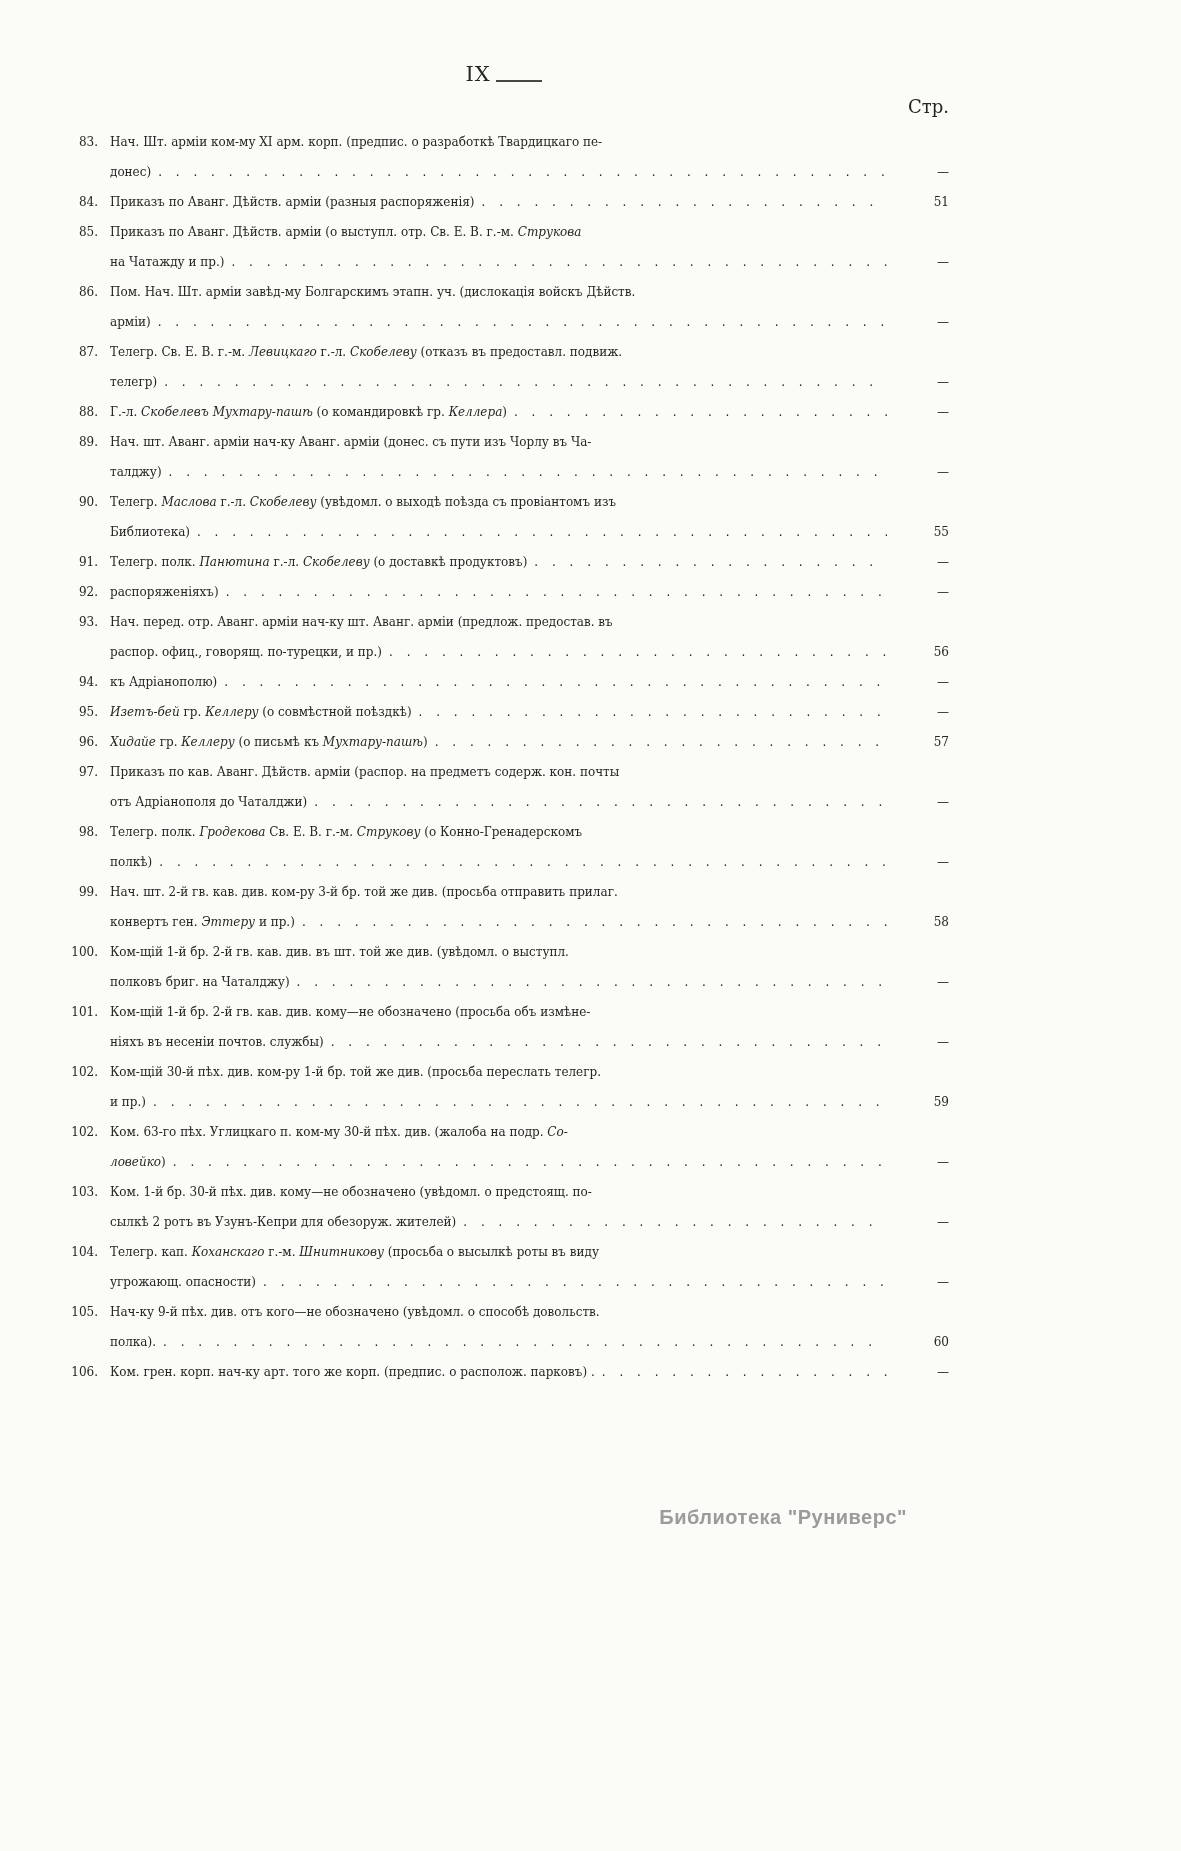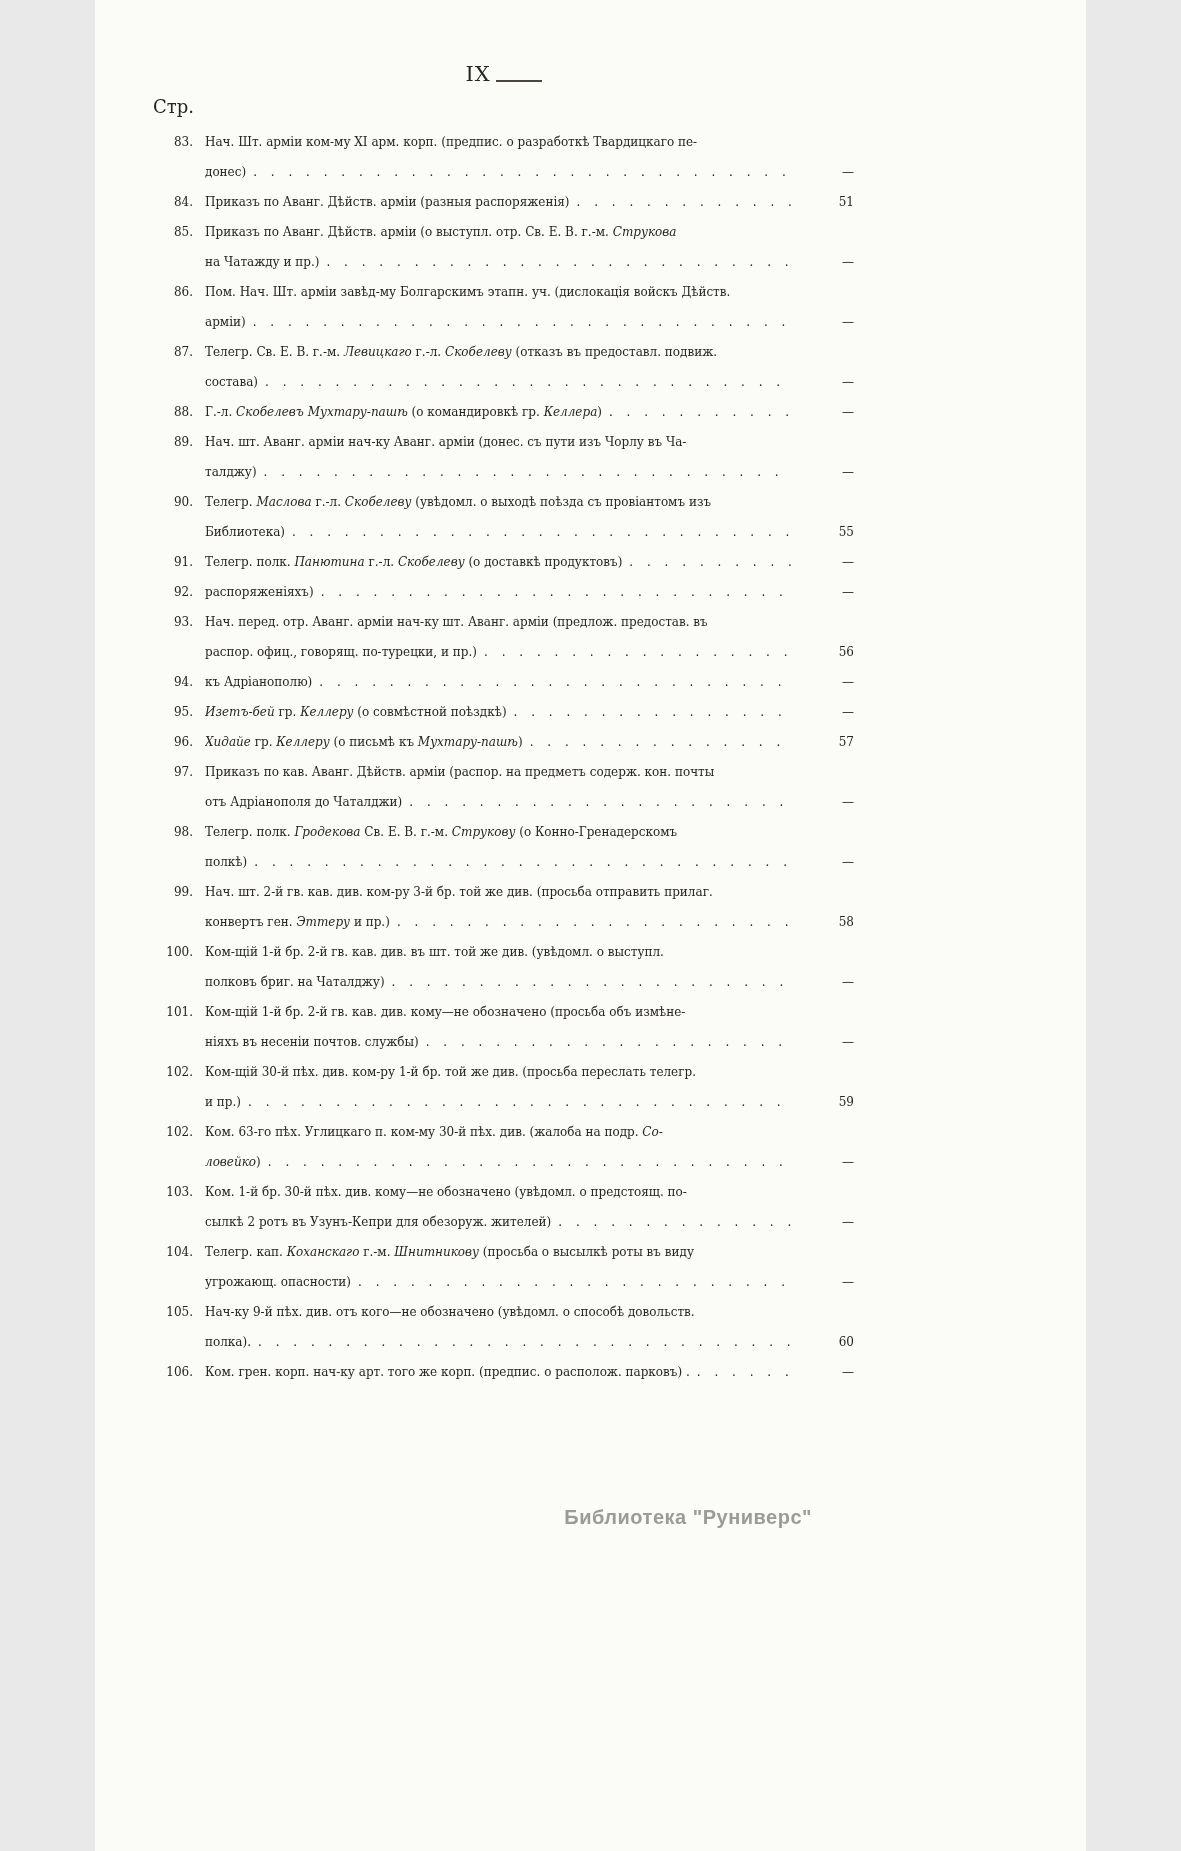--- a/index.html
+++ b/index.html
@@ -1,19 +1,19 @@
 <!DOCTYPE html>
 <html><head>
 <meta charset="utf-8">
 <style>
   * { box-sizing: border-box; }
   html, body { margin: 0; padding: 0; background: #e9e9e9; }
   .page {
     position: relative;
-    width: 991px;
+    width: 1181px;
     height: 1851px;
     margin: 0 auto;
     background: #fbfbf8;
     font-family: "DejaVu Serif", serif;
     color: #272522;
     overflow: hidden;
   }
   .content { padding: 62px 232px 0 58px; }
   .page-head {
     text-align: center;
@@ -24,20 +24,21 @@
   }
   .head-rule {
     display: inline-block;
     width: 46px;
     height: 2px;
     background: #4a4641;
     margin-left: 5px;
     vertical-align: -1px;
   }
   .col-head {
+    text-align: right;
     font-size: 18px;
     margin-bottom: 10px;
   }
   .toc { width: 100%; }
   .entry {
     display: flex;
     font-size: 12px;
     line-height: 30px;
   }
   .num {
@@ -142,21 +143,21 @@
     <div class="pageno">—</div>
   </div>
 
   <div class="entry">
     <div class="num">87.</div>
     <div class="entry-content">
             <div class="line">
               <span class="line-text">Телегр. Св. Е. В. г.-м. <i>Левицкаго</i> г.-л. <i>Скобелеву</i> (отказъ въ предоставл. подвиж.</span>
             </div>
             <div class="line">
-              <span class="line-text">состава)</span>
+              <span class="line-text">телегр)</span>
               <span class="dotfill">. . . . . . . . . . . . . . . . . . . . . . . . . . . . . . . . . . . . . . . . . . . . . . . . . . . . . . . . . . . . . . . . . . . . . . </span>
             </div>
           </div>
     <div class="pageno">—</div>
   </div>
 
   <div class="entry">
     <div class="num">88.</div>
     <div class="entry-content">
             <div class="line">

